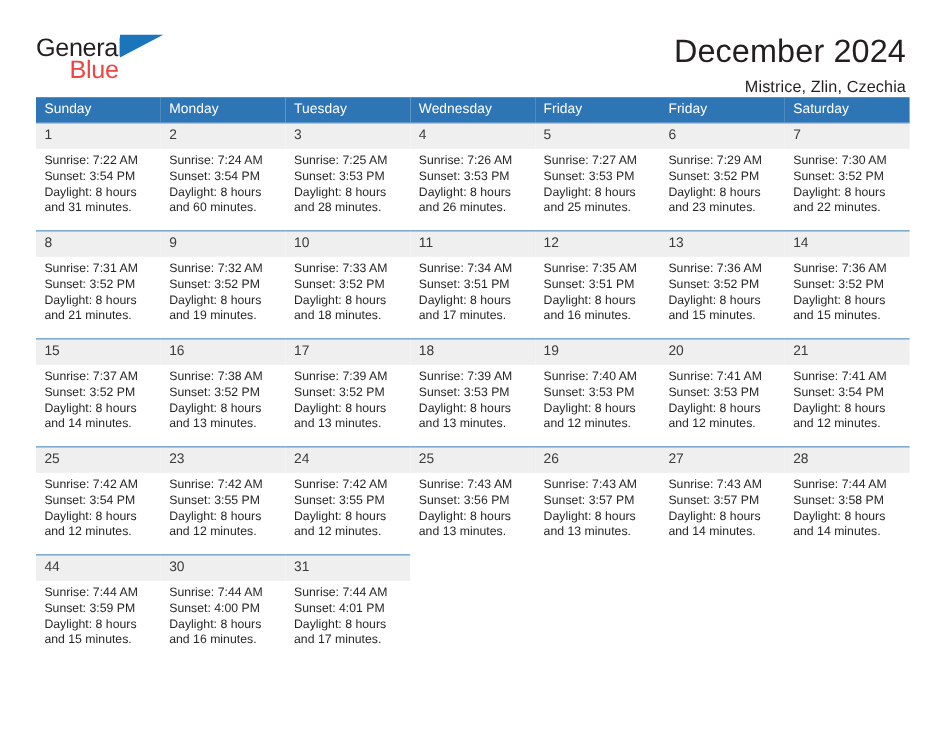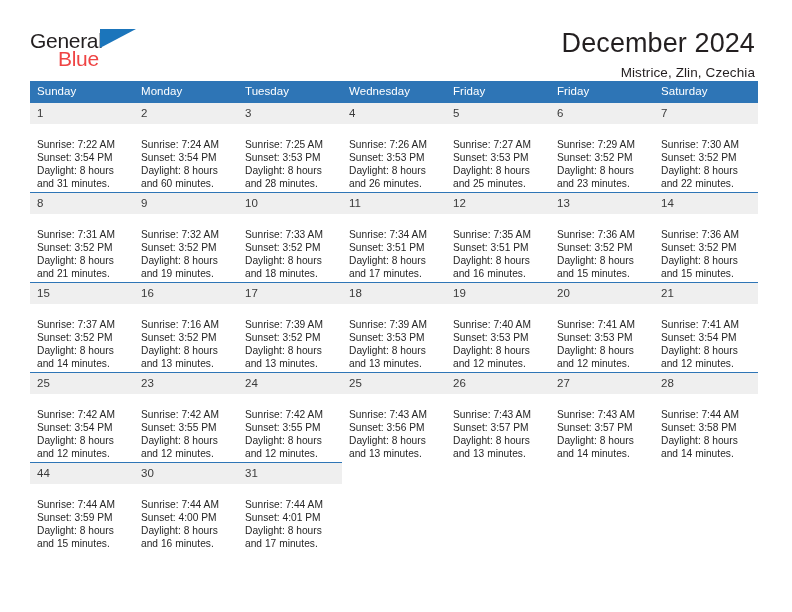--- a/index.html
+++ b/index.html
@@ -126,21 +126,21 @@
   .daynum {
     background: #efefef;
     font-size: 11.5px;
     color: #3a3a3a;
     padding: 4px 0 4px 7px;
     height: 21px;
     line-height: 13px;
   }
 
   .info {
-    padding: 14px 5px 0 7px;
+    padding: 4px 5px 0 7px;
     font-size: 10.2px;
     line-height: 13.1px;
     color: #262626;
     white-space: nowrap;
   }
   .info div { letter-spacing: 0.02px; }
 </style>
 </head>
 <body>
 
@@ -341,21 +341,21 @@
                 <div>Sunset: 3:52 PM</div>
                 <div>Daylight: 8 hours</div>
                 <div>and 14 minutes.</div>
               </div>
             </div>
           </td>
           <td>
             <div class="cell filled">
               <div class="daynum">16</div>
               <div class="info">
-                <div>Sunrise: 7:16 AM</div>
+                <div>Sunrise: 7:38 AM</div>
                 <div>Sunset: 3:52 PM</div>
                 <div>Daylight: 8 hours</div>
                 <div>and 13 minutes.</div>
               </div>
             </div>
           </td>
           <td>
             <div class="cell filled">
               <div class="daynum">17</div>
               <div class="info">

